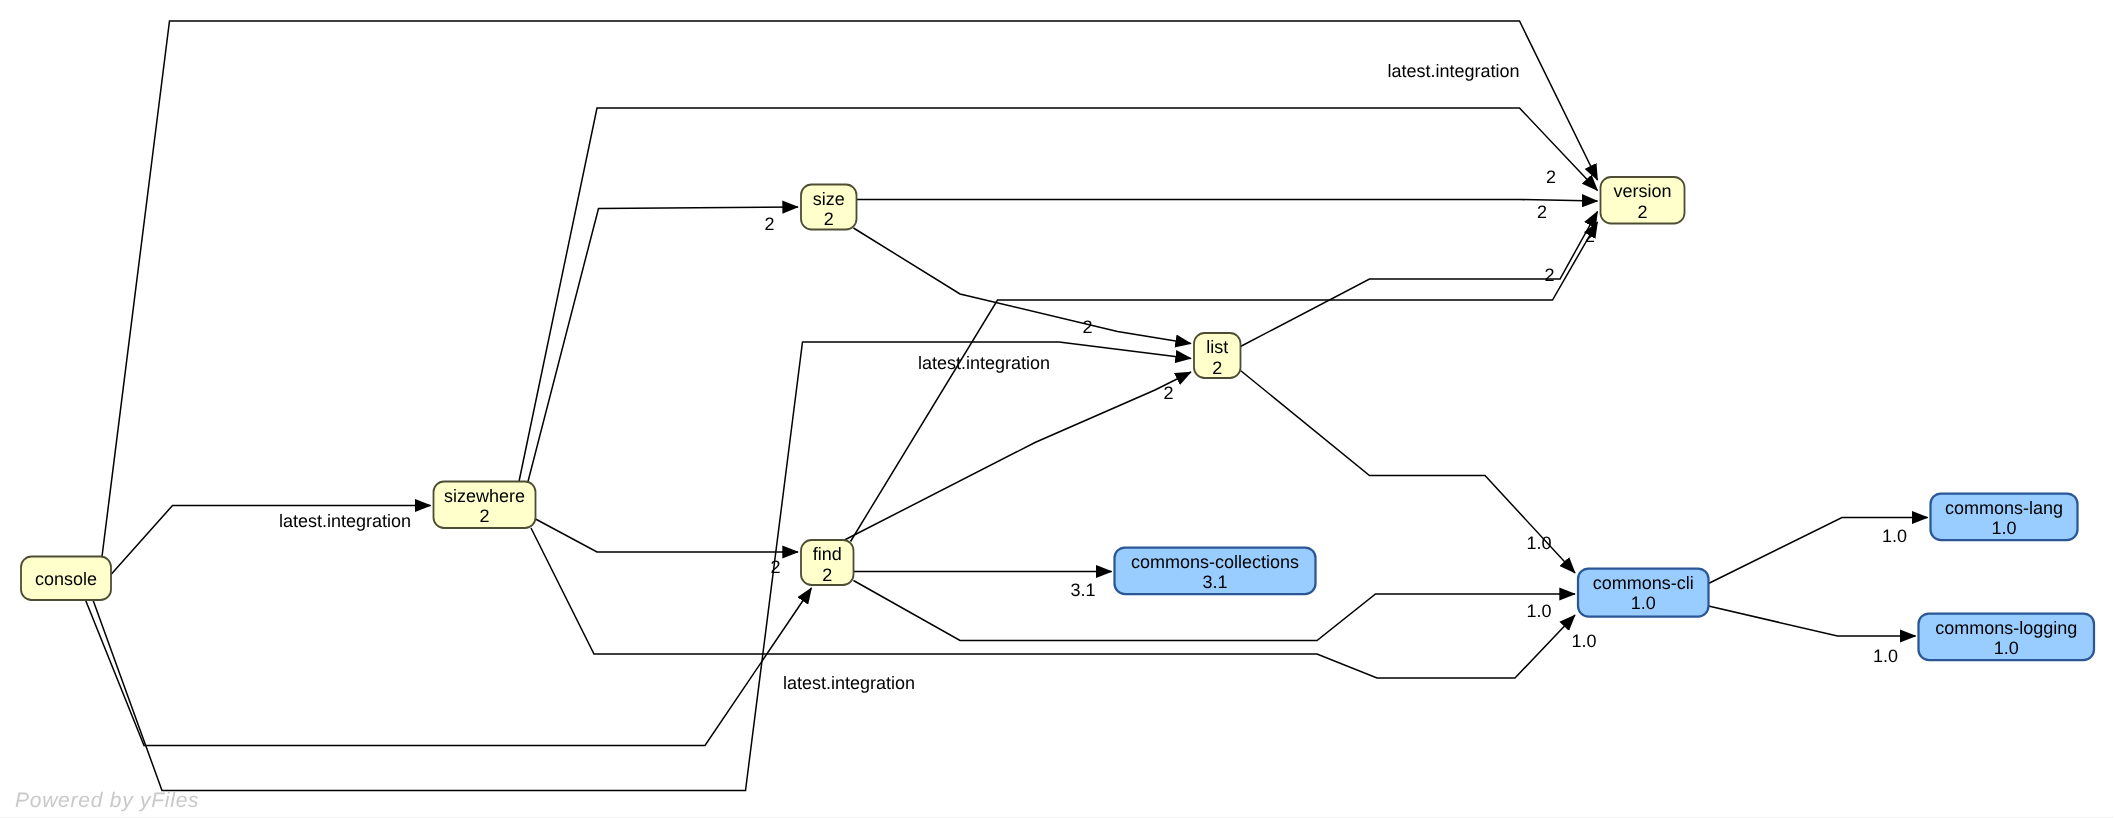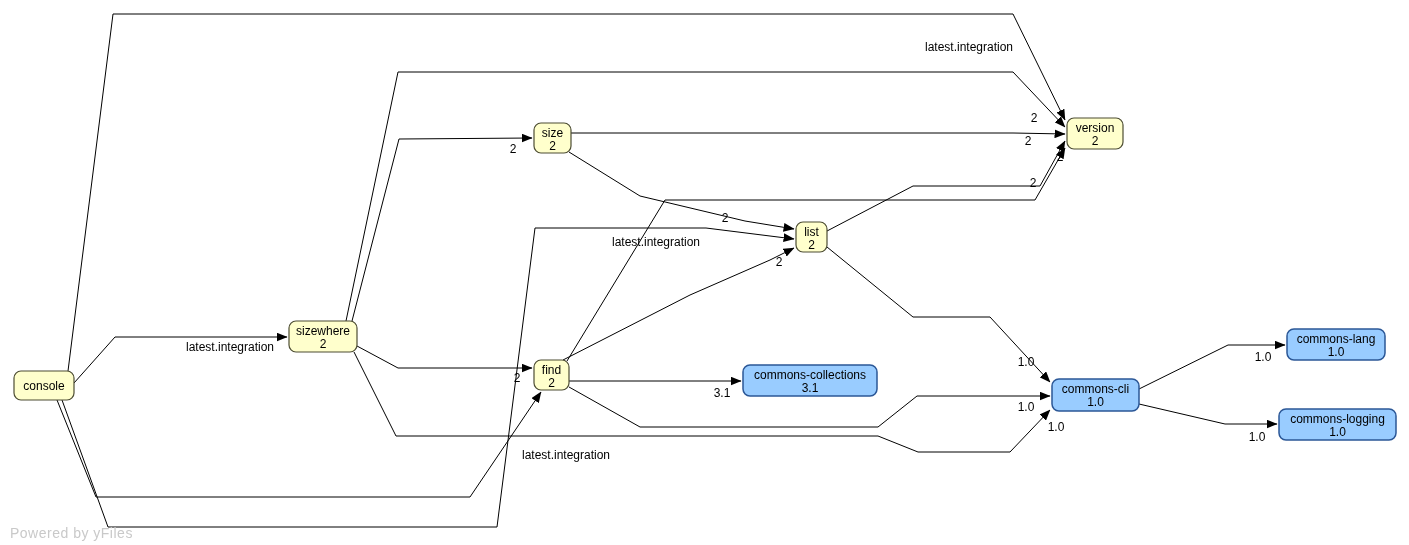--- a/index.html
+++ b/index.html
@@ -26,20 +26,21 @@
     font-family: "Liberation Sans", sans-serif;
     user-select: none;
   }
   .watermark {
     position: absolute;
     left: 10px;
     bottom: 4px;
     font-size: 14px;
     letter-spacing: 0.5px;
     pointer-events: none;
+    font-style: italic;
   }
 </style>
 </head>
 <body>
 
 <div id="canvas">
   <svg id="graph-svg" width="1409" height="545" viewBox="0 0 1409 545" xmlns="http://www.w3.org/2000/svg">
     <defs>
       <marker id="arrowhead" viewBox="0 0 10 8" refX="9.5" refY="4" markerWidth="11" markerHeight="9" orient="auto">
         <path d="M0,0 L10,4 L0,8 Z" fill="#000000"></path>

